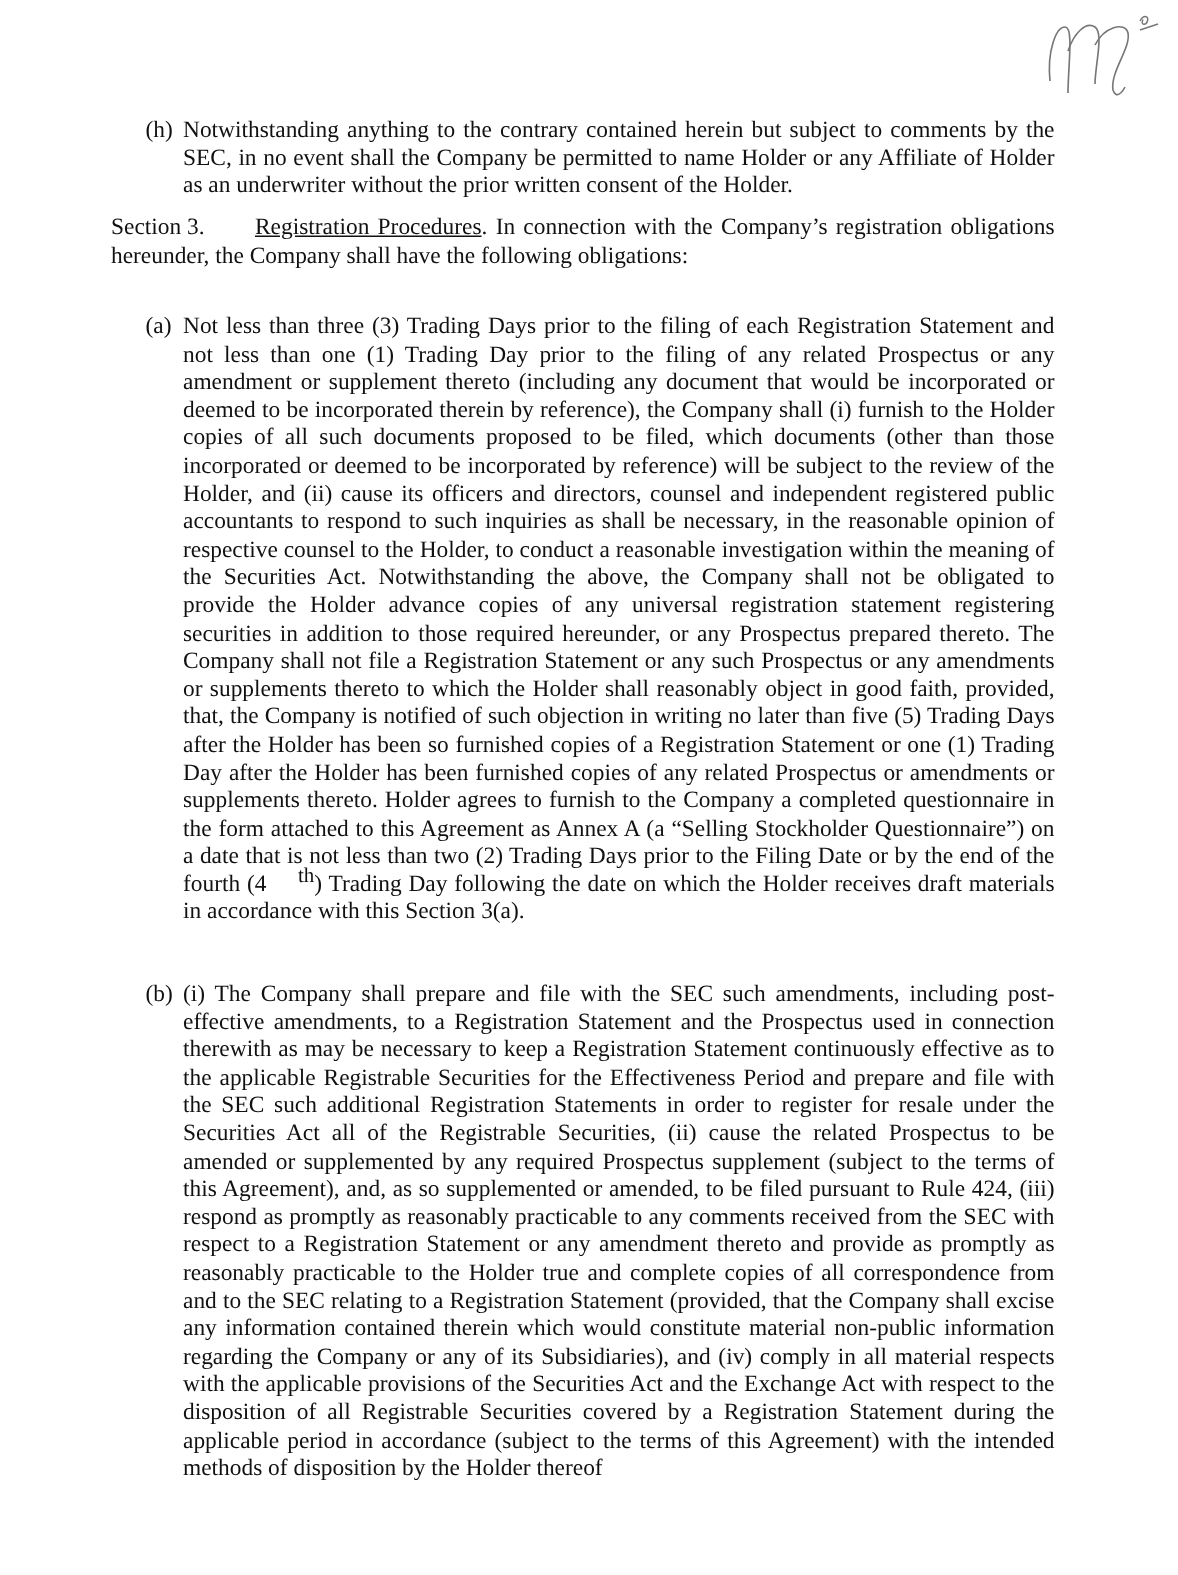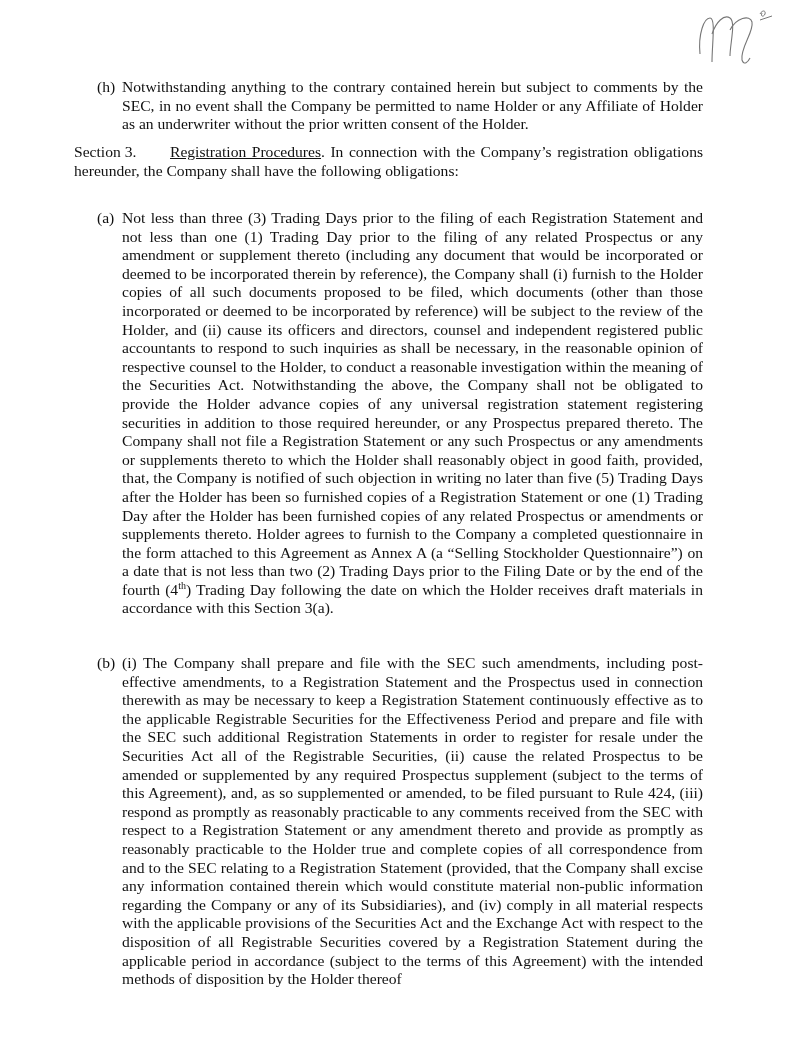--- a/index.html
+++ b/index.html
@@ -8,21 +8,21 @@
   .page { position: absolute; left: 0; top: 0; width: 785px; height: 1050px; }
   .sig { position: absolute; left: 690px; top: 4px; width: 95px; height: 62px; }
   .item { position: absolute; left: 97px; width: 606px; font-size: 15.6px; line-height: 18.6px;
           text-align: justify; }
   .item .lbl { position: absolute; left: 0; top: 0; }
   .item .body { margin-left: 25px; display: block; }
   .section { position: absolute; left: 74px; width: 629px; font-size: 15.6px; line-height: 18.6px;
              text-align: justify; }
   .section .num { display: inline-block; width: 96px; }
   .section .heading { text-decoration: underline; }
-  sup { font-size: 10px; line-height: 0; vertical-align: 6px; }
+  sup { font-size: 14px; line-height: 0; vertical-align: 6px; margin-left: 21px; }
 </style>
 </head>
 <body>
 
 <div class="page">
 
   <svg class="sig" viewBox="0 0 95 62">
     <path d="M10 50 C 8 30, 14 14, 20 14 C 26 14, 22 40, 22 58" fill="none" stroke="#777" stroke-width="1.1"></path>
     <path d="M22 30 C 26 18, 34 10, 40 14 C 46 18, 40 40, 40 52" fill="none" stroke="#777" stroke-width="1.1"></path>
     <path d="M40 26 C 46 14, 60 10, 62 18 C 64 28, 50 44, 52 56 C 54 62, 58 58, 60 54" fill="none" stroke="#777" stroke-width="1.1"></path>

